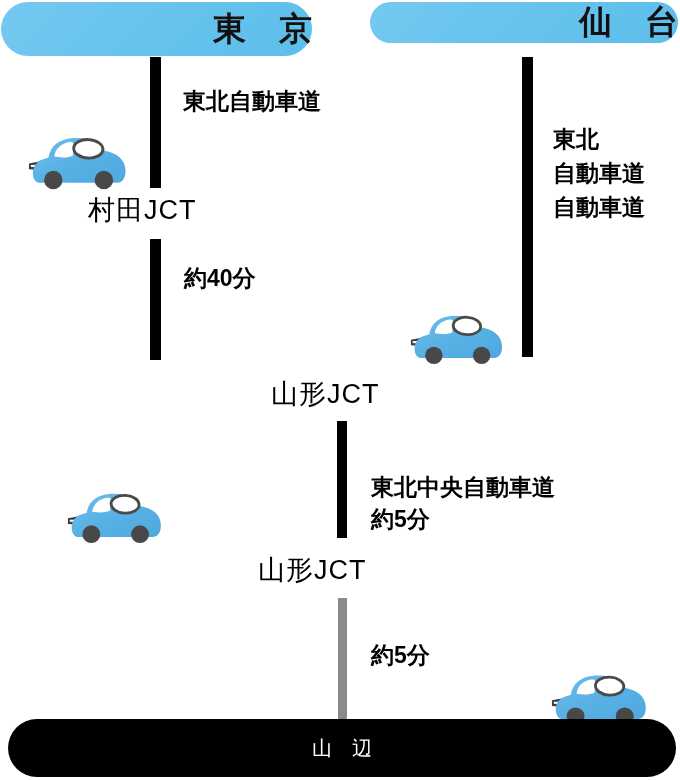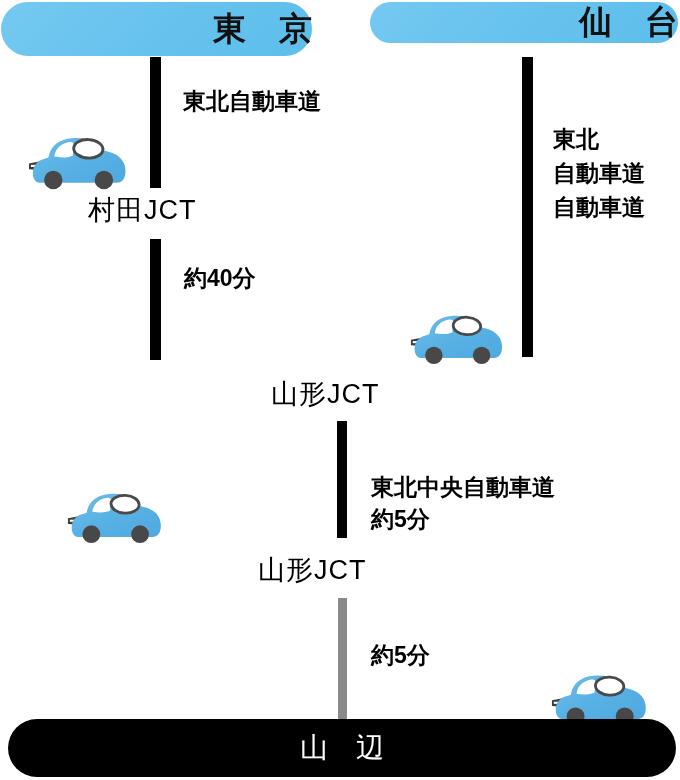--- a/index.html
+++ b/index.html
@@ -60,21 +60,21 @@
   #jct-yamagata{left:271px;top:376px;}
   #ic-yamagata-chuo{left:258px;top:552px;}
   
   #bar-yamanobe{
     position:absolute;
     left:8px;top:719px;width:668px;height:58px;
     background:var(--destination-black);
     border-radius:29px;
     display:flex;align-items:center;justify-content:center;
     color:var(--destination-text-white);
-    font-size:28px;font-weight:500;
+    font-size:20px;font-weight:500;
   }
   
   .car{position:absolute;}
   #car-1{left:28px;top:131px;width:107px;height:59px;}
   #car-2{left:410px;top:309px;width:101px;height:56px;}
   #car-3{left:67px;top:487px;width:103px;height:57px;}
   #car-4{left:551px;top:669px;width:104px;height:57px;}
 </style>
 </head>
 <body>

